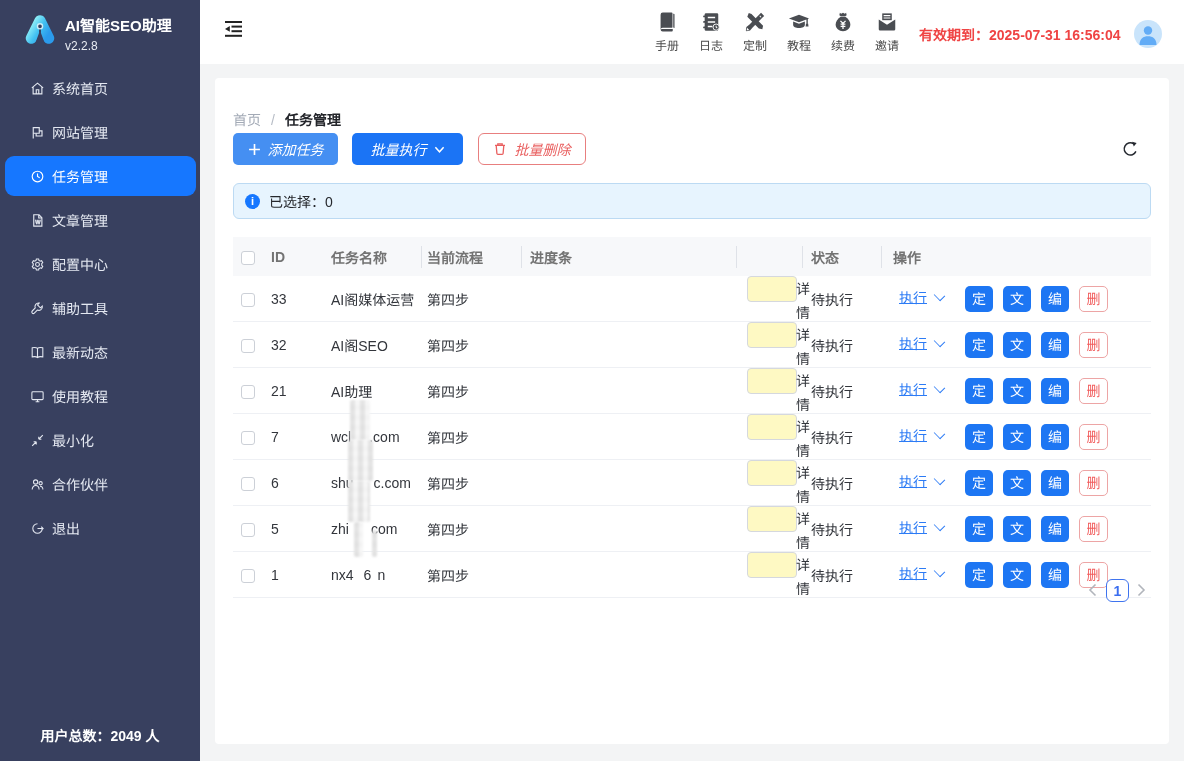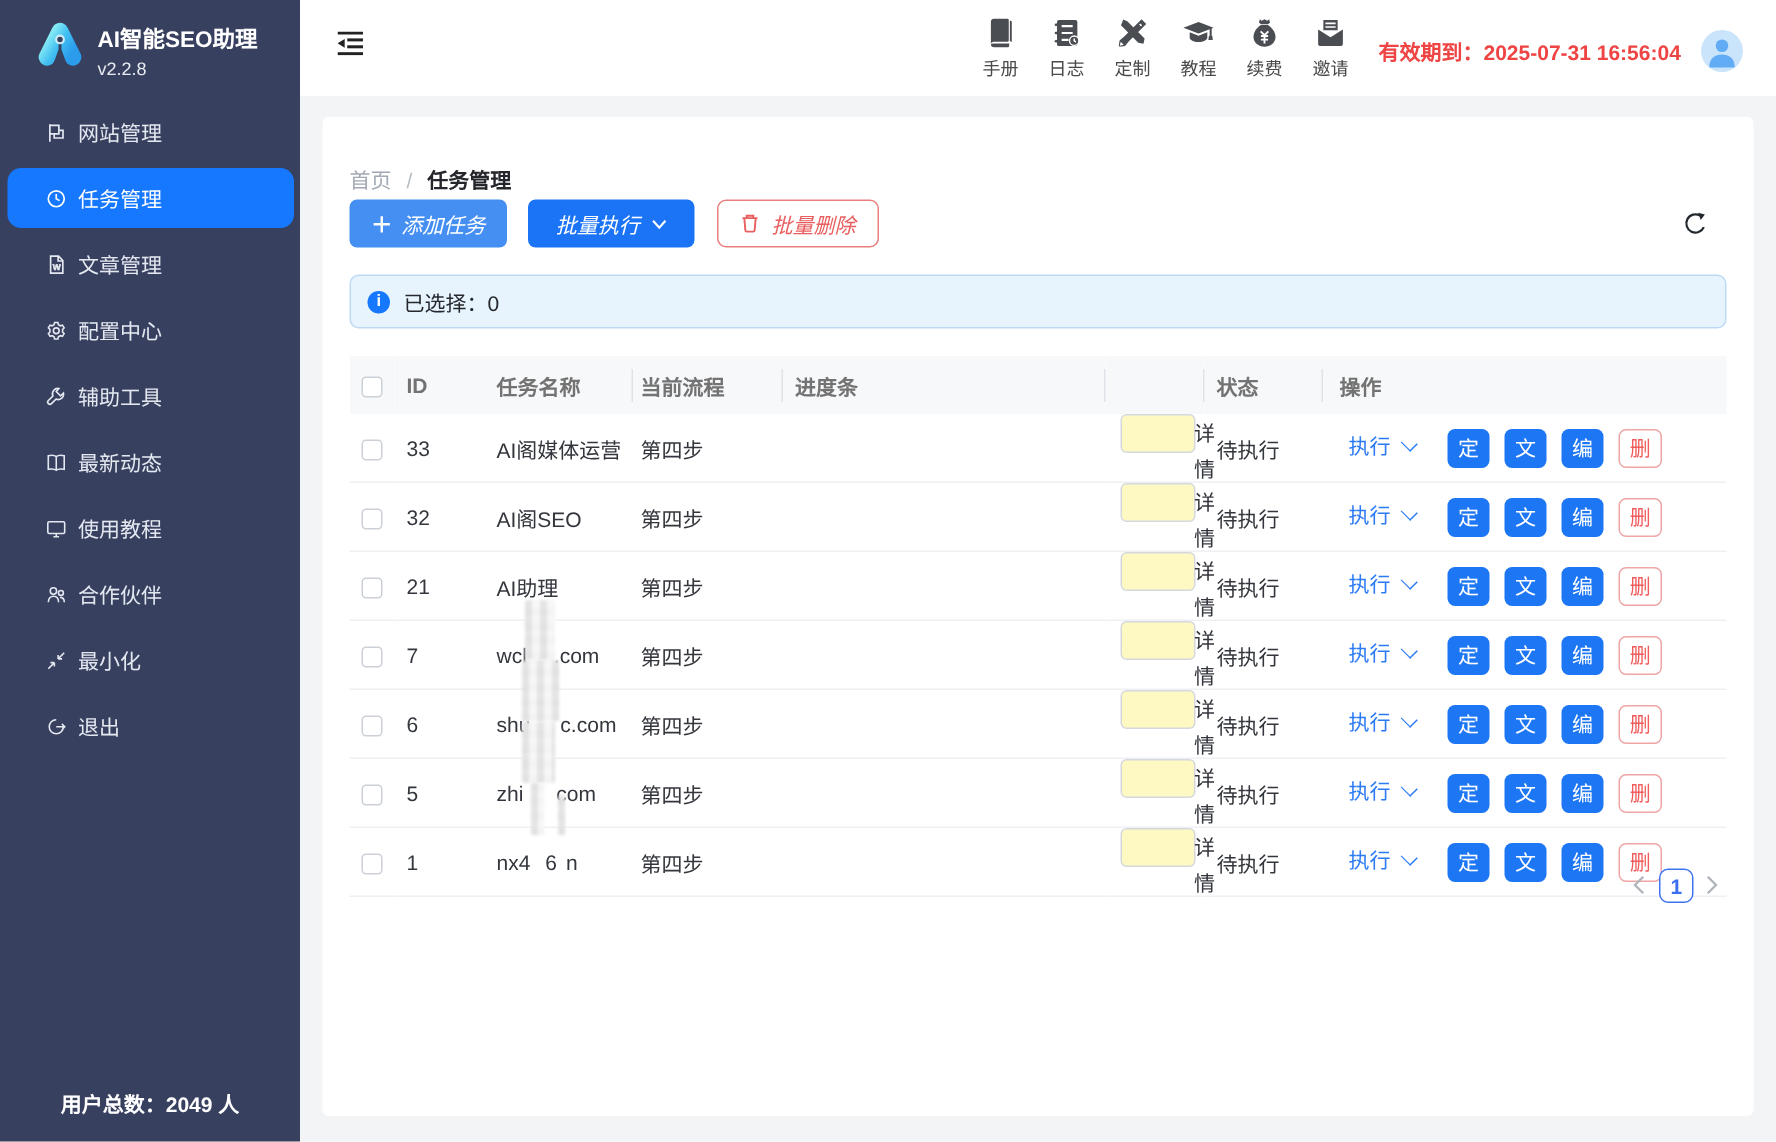--- a/index.html
+++ b/index.html
@@ -45,21 +45,21 @@
   .tbl th { background:#f7f8fa; height:39px; text-align:left; color:#737373; font-weight:bold; padding:0; position:relative; }
   .tbl td { height:41px; border-bottom:1px solid #eef0f4; color:#33363c; padding:0; }
   .tbl th.sep::after { content:""; position:absolute; right:0; top:9px; height:22px; width:1px; background:#dfe2e8; }
   .pl8 { padding-left:8px !important; }
   .pl9 { padding-left:9px !important; }
   .pl5 { padding-left:5px !important; }
   .pl11 { padding-left:11px !important; }
   .pl17 { padding-left:17px !important; }
   .ckb { width:14px; height:14px; border:1px solid #ccd0d7; border-radius:3px; background:#fff; display:inline-block; vertical-align:middle; margin-left:8px; }
   .btn-detail { display:inline-block; width:46px; height:26px; line-height:24px; border:1px solid #d5d8de; border-radius:4px; background:#fef9c3; color:#33363c; text-align:center; font-size:14px; margin-left:10px;padding-left:48px; }
-  .lnk { color:#2c7bf5; }
+  .lnk { color:#2c7bf5;text-decoration:underline; }
   .chev { display:inline-block; width:9px; height:9px; border-right:1.6px solid #2c7bf5; border-bottom:1.6px solid #2c7bf5; transform:rotate(45deg) scaleY(0.8); margin-left:8px; margin-bottom:2px; }
   .mbtn { display:inline-block; width:28px; height:26px; line-height:26px; text-align:center; border-radius:5px; background:#1d76f3; color:#fff; font-size:14px; margin-right:10px; vertical-align:middle; }
   .mbtn.red { background:#fff; border:1px solid #eda5a5; color:#f15c5c; line-height:24px; margin-right:0; width:29px; }
   .opgap { display:inline-block; width:21px; }
   .sp { display:inline-block; }
   .cen { position:absolute; filter:blur(1px); border-radius:2px; background:
     repeating-linear-gradient(90deg, rgba(222,222,222,.75) 0 5px, rgba(246,246,246,.75) 5px 10px),
     repeating-linear-gradient(0deg, #ebebeb 0 5px, #f8f8f8 5px 10px); }
   .pg-n { position:absolute; left:891px; top:501px; width:23px; height:23px; border:1px solid #3f74ef; border-radius:6px; color:#3b6ef0; font-size:14px; font-weight:bold; display:flex; align-items:center; justify-content:center; background:#fff; }
 </style>
@@ -81,20 +81,23 @@
       <path d="M47 44 H53 V60 H47 Z" fill="#38405f"></path>
       <circle cx="50" cy="40" r="8" fill="#38405f" stroke="#cdeef8" stroke-width="4.5"></circle>
     </svg>
     <div class="logo-tx">
       <div class="logo-t1">AI智能SEO助理</div>
       <div class="logo-t2">v2.2.8</div>
     </div>
   </div>
   <div class="menu">
     <div class="mi"><svg viewBox="0 0 24 24" fill="none" stroke="#e4e8f1" stroke-width="1.8">
+          <path d="M3 11 L12 3.5 L21 11 M5 9.5 V20.5 H19 V9.5 M10 20.5 V14 H14 V20.5"></path>
+        </svg>系统首页</div>
+    <div class="mi"><svg viewBox="0 0 24 24" fill="none" stroke="#e4e8f1" stroke-width="1.8">
           <path d="M5.2 3 V21.5"></path>
           <path d="M5.2 4.2 H14.8 V13.2 H5.2"></path>
           <path d="M14.8 9.4 H19.2 V17.6 H9.8 V13.2"></path>
         </svg>网站管理</div>
     <div class="mi active"><svg viewBox="0 0 24 24" fill="none" stroke="#fff" stroke-width="1.8">
           <circle cx="12" cy="12" r="8.5"></circle>
           <path d="M12 7 V12 L15.5 14"></path>
         </svg>任务管理</div>
     <div class="mi"><svg viewBox="0 0 24 24" fill="none" stroke="#e4e8f1" stroke-width="1.8">
           <path d="M6 2.8 H14.5 L19 7.5 V21 H6 Z M14 3 V8 H19"></path>
@@ -108,28 +111,28 @@
           <path d="M14.8 3.2 a5.8 5.8 0 0 0 -6.4 8 L3.6 16 a2.3 2.3 0 0 0 3.3 3.3 L11.7 14.5 a5.8 5.8 0 0 0 8-6.4 L16.6 11 L12 6.4 Z"></path>
         </svg>辅助工具</div>
     <div class="mi"><svg viewBox="0 0 24 24" fill="none" stroke="#e4e8f1" stroke-width="1.7">
           <path d="M12 5.5 C10 3.8 7 3.8 3.5 4.5 V19 C7 18.3 10 18.3 12 20 C14 18.3 17 18.3 20.5 19 V4.5 C17 3.8 14 3.8 12 5.5 V19.5"></path>
         </svg>最新动态</div>
     <div class="mi"><svg viewBox="0 0 24 24" fill="none" stroke="#e4e8f1" stroke-width="1.7">
           <rect x="3" y="4.5" width="18" height="12.5" rx="1.5"></rect>
           <path d="M9 20.5 H15 M12 17 V20.5"></path>
         </svg>使用教程</div>
     <div class="mi"><svg viewBox="0 0 24 24" fill="none" stroke="#e4e8f1" stroke-width="1.7">
+          <path d="M10 14 L3.5 20.5 M10 14 H5.8 M10 14 V18.2 M14 10 L20.5 3.5 M14 10 H18.2 M14 10 V5.8"></path>
+        </svg>最小化</div>
+    <div class="mi"><svg viewBox="0 0 24 24" fill="none" stroke="#e4e8f1" stroke-width="1.7">
           <circle cx="9" cy="8" r="3.4"></circle>
           <path d="M3.5 20 C3.5 15.8 6 13.6 9 13.6 C12 13.6 14.5 15.8 14.5 20"></path>
           <circle cx="17" cy="10" r="2.6"></circle>
           <path d="M16 14.8 C18.8 14.8 20.6 16.8 20.6 20"></path>
         </svg>合作伙伴</div>
-    <div class="mi"><svg viewBox="0 0 24 24" fill="none" stroke="#e4e8f1" stroke-width="1.7">
-          <path d="M10 14 L3.5 20.5 M10 14 H5.8 M10 14 V18.2 M14 10 L20.5 3.5 M14 10 H18.2 M14 10 V5.8"></path>
-        </svg>最小化</div>
     <div class="mi"><svg viewBox="0 0 24 24" fill="none" stroke="#e4e8f1" stroke-width="1.7">
           <path d="M19.5 12 A7.5 7.5 0 1 1 12 4.5 M12 12 H21 M18 9 L21 12 L18 15"></path>
         </svg>退出</div>
   </div>
   <div class="side-bottom">用户总数：2049 人</div>
 </div>
 
 <div class="topbar">
   <svg class="fold" viewBox="0 0 17 16" fill="#222">
     <rect x="0" y="0" width="17" height="2"></rect>

